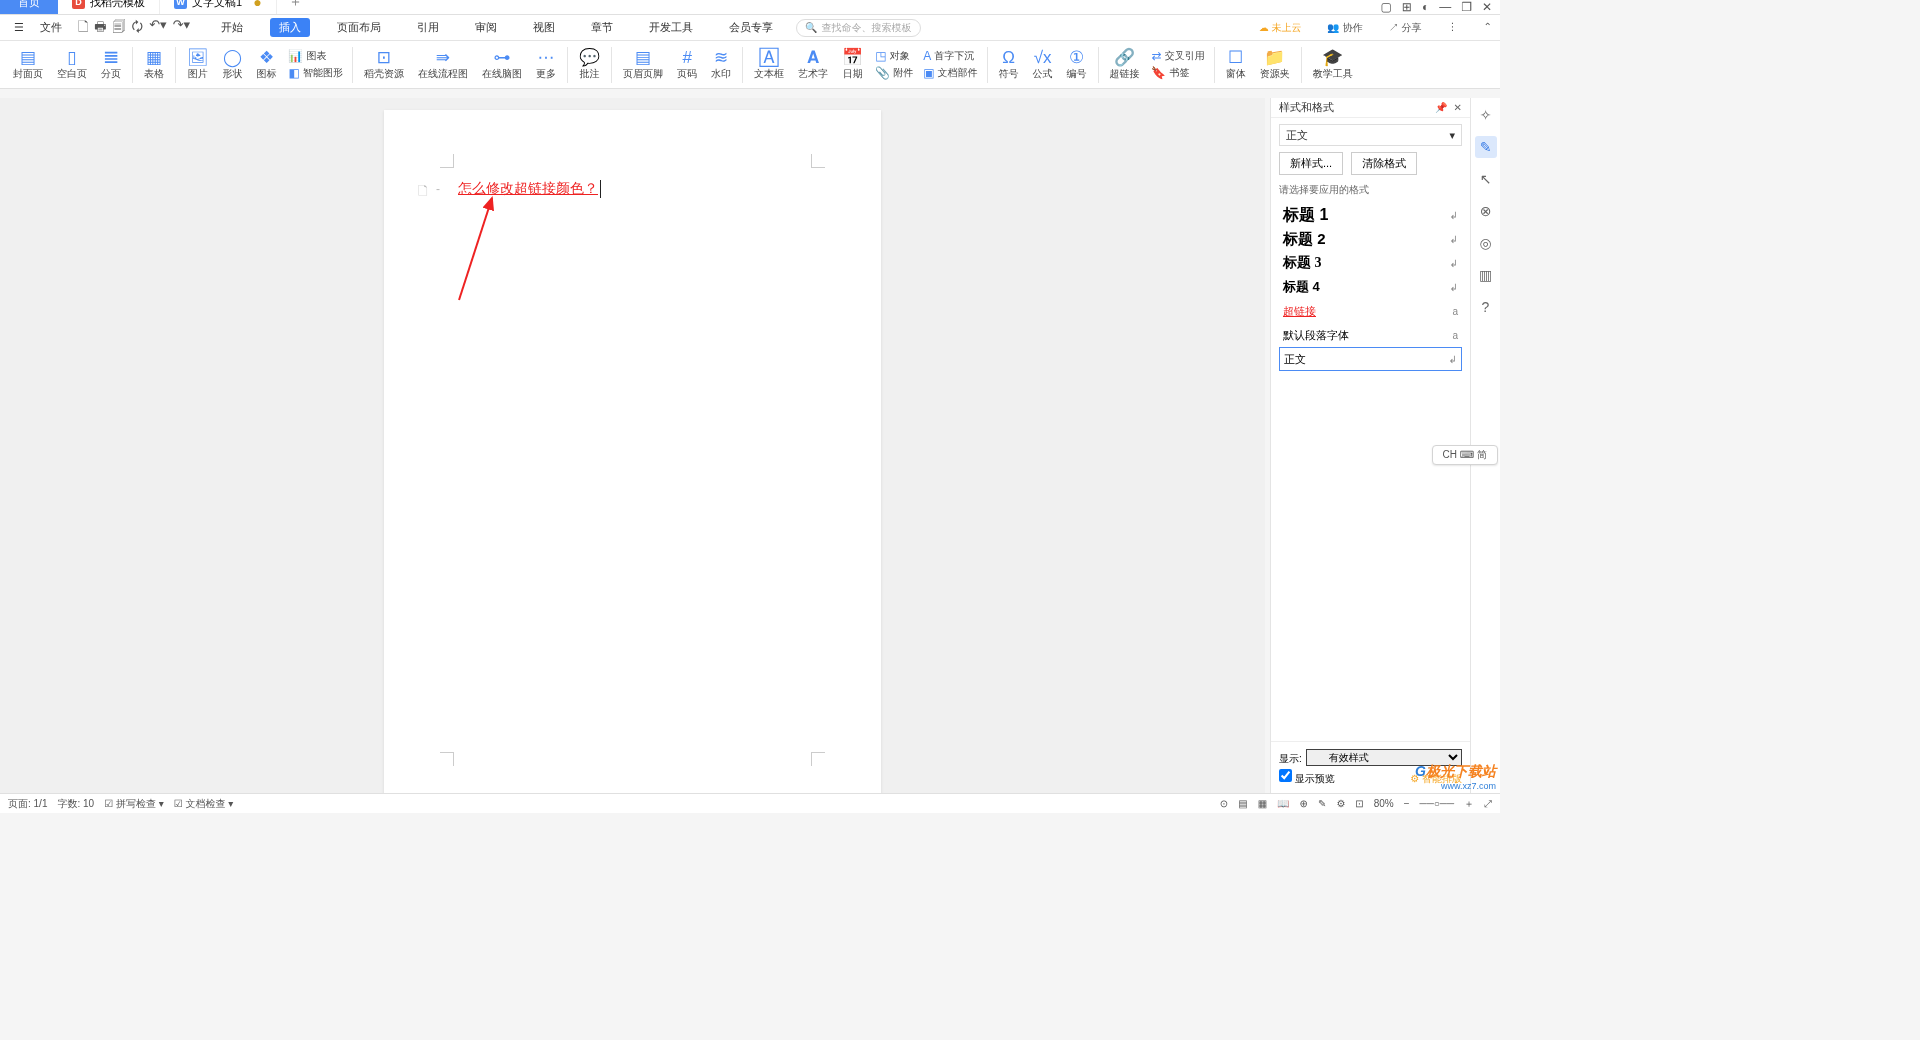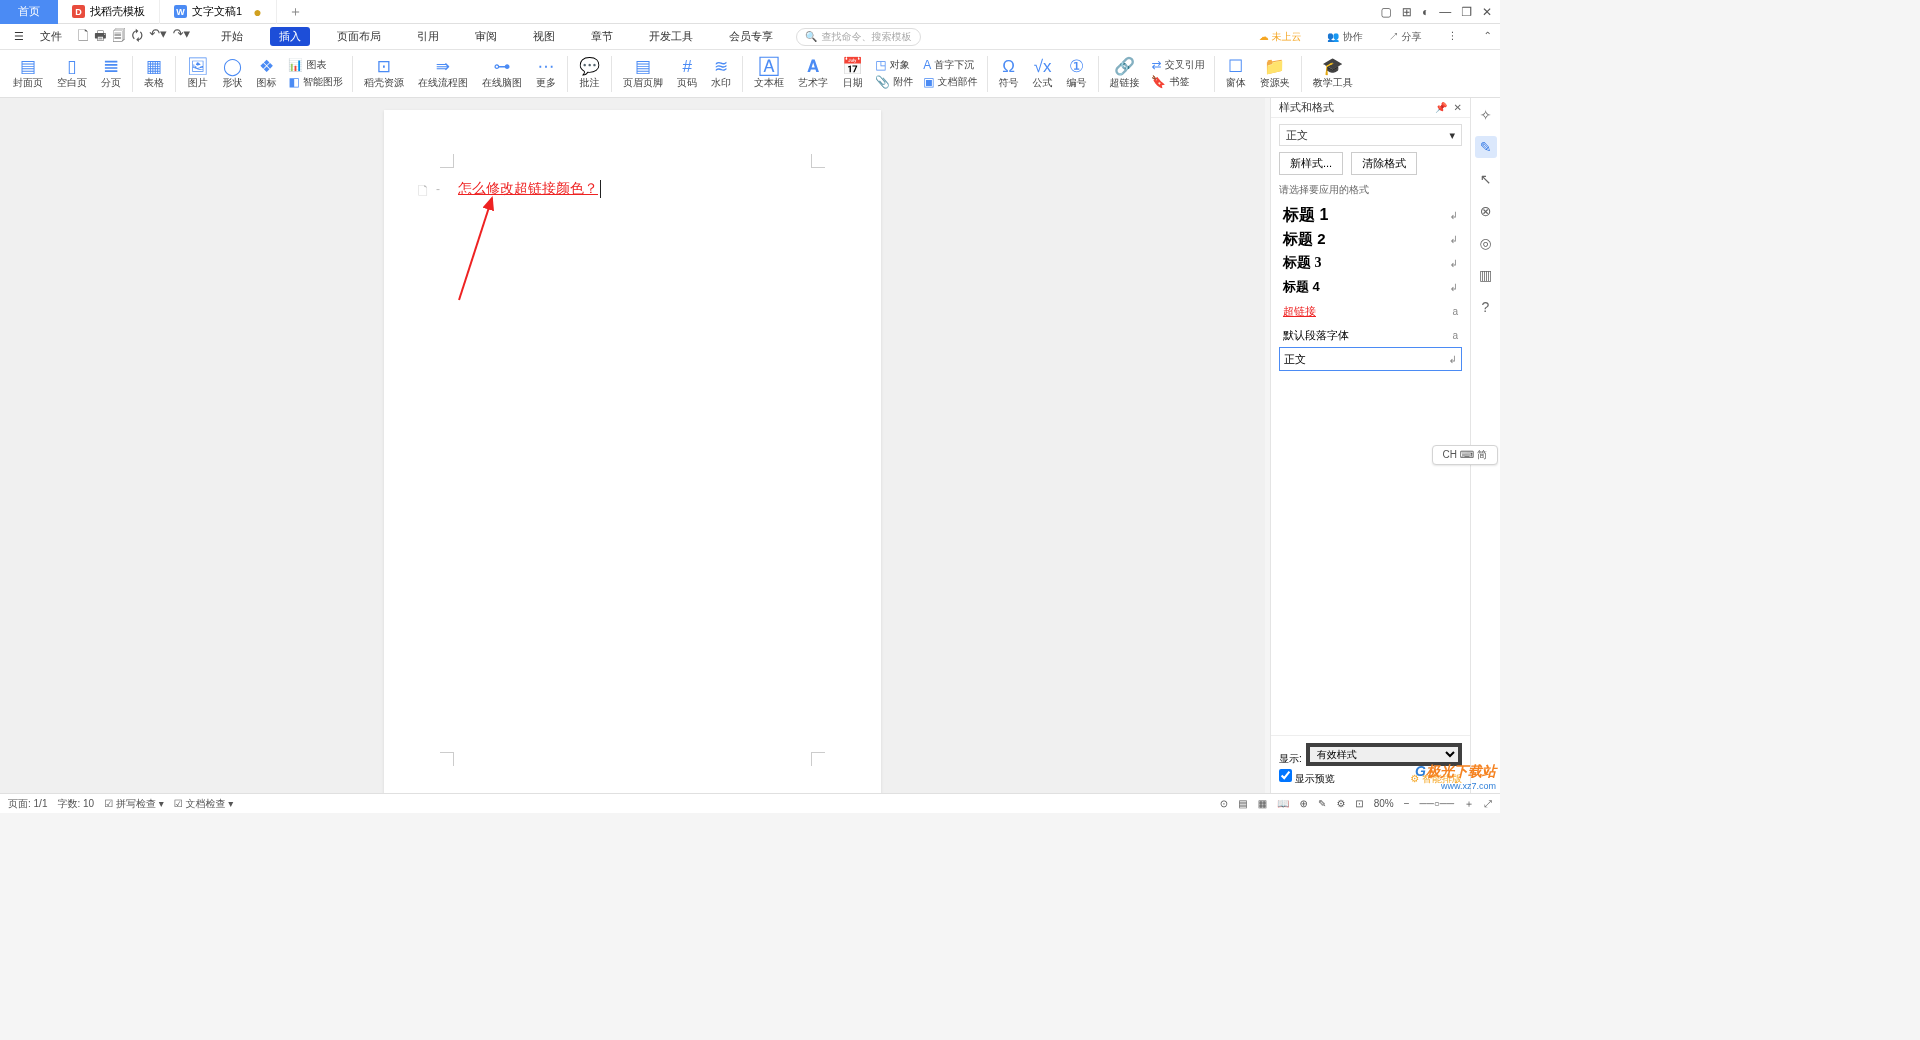--- a/index.html
+++ b/index.html
@@ -1,39 +1,39 @@
 <!DOCTYPE html>
 <html><head>
 <meta charset="utf-8">
 <style>
 * { margin: 0; padding: 0; box-sizing: border-box; font-family: "Microsoft YaHei", sans-serif; }
 body { width: 1500px; height: 813px; background: #f5f5f5; overflow: hidden; position: relative; }
 
 
-.titlebar { height: 24px; background: #fff; border-bottom: 1px solid #e0e0e0; display: flex; align-items: center; }
+.titlebar { height: 15px; background: #fff; border-bottom: 1px solid #e0e0e0; display: flex; align-items: flex-end; }
 .tab { height: 24px; padding: 0 14px; display: flex; align-items: center; font-size: 11px; border-right: 1px solid #eee; cursor: pointer; gap: 5px; position: relative; }
 .tab.home { background: #4b8bf4; color: #fff; border: none; padding: 0 18px; }
 .tab .tab-icon { width: 12px; height: 12px; display: inline-flex; align-items: center; justify-content: center; font-size: 10px; }
 .tab .icon-red { background: #e84c3d; color: #fff; border-radius: 2px; width: 13px; height: 13px; font-weight: bold; font-size: 9px; }
 .tab .icon-blue { background: #4b8bf4; color: #fff; border-radius: 2px; width: 13px; height: 13px; font-weight: bold; font-size: 9px; }
 .tab .dirty { color: #d0a020; font-size: 14px; margin-left: 6px; }
 .tab.newtab { border: none; font-size: 14px; color: #888; padding: 0 12px; }
 .win-ctrls { margin-left: auto; display: flex; gap: 10px; padding-right: 8px; color: #555; font-size: 12px; align-items: center; }
 .win-ctrls span { cursor: pointer; }
 
 
 .menubar { height: 26px; background: #fff; border-bottom: 1px solid #e4e4e4; display: flex; align-items: center; padding: 0 8px; gap: 2px; }
 .menu-left { display: flex; align-items: center; gap: 4px; }
 .menu-btn { font-size: 11px; color: #333; padding: 2px 6px; cursor: pointer; }
 .menu-btn.file { color: #333; font-weight: 500; }
 .qat { display: flex; gap: 6px; padding: 0 6px; color: #555; font-size: 13px; }
 .qat span { cursor: pointer; }
 .tabs-menu { display: flex; gap: 18px; margin-left: 12px; }
 .ribtab { font-size: 11px; padding: 2px 9px; cursor: pointer; color: #333; border-radius: 3px; }
-.ribtab.active { background: #1d4ed8; color: #fff; }
+.ribtab.active { background: #3b82f6; color: #fff; }
 .search-box { margin-left: 10px; border: 1px solid #ddd; border-radius: 10px; height: 18px; font-size: 10px; color: #aaa; padding: 0 8px; display: flex; align-items: center; gap: 4px; }
 .menu-right { margin-left: auto; display: flex; gap: 26px; font-size: 10px; color: #555; align-items: flex-start; }
 .menu-right .cloud { color: #f5a623; }
 
 
 .ribbon { height: 48px; background: #fff; border-bottom: 1px solid #e0e0e0; display: flex; align-items: center; padding: 0 6px; gap: 0; overflow: hidden; }
 .rib-btn { display: flex; flex-direction: column; align-items: center; justify-content: center; font-size: 10px; color: #444; padding: 0 7px; cursor: pointer; height: 44px; min-width: 28px; }
 .rib-btn .ico { font-size: 17px; color: #4b8bf4; line-height: 1; margin-bottom: 1px; }
 .rib-sep { width: 1px; height: 36px; background: #e4e4e4; margin: 0 4px; }
 .rib-btn-sm { display: flex; align-items: center; font-size: 10px; color: #444; padding: 1px 5px; cursor: pointer; gap: 3px; }
@@ -68,21 +68,21 @@
 .style-item .glyph { font-size: 10px; color: #888; }
 .h1n { font-size: 16px; font-weight: bold; }
 .h2n { font-size: 15px; font-weight: bold; }
 .h3n { font-size: 14px; font-weight: bold; font-family: Liberation Serif, serif; }
 .h4n { font-size: 13px; font-weight: bold; }
 .link-st { color: #e22; text-decoration: underline; font-size: 11px; }
 .normal-st { font-size: 11px; }
 
 .panel-footer { border-top: 1px solid #eee; padding: 4px 8px; font-size: 10px; }
 .panel-footer .row { display: flex; align-items: flex-end; gap: 4px; margin: 3px 0; }
-.panel-footer select { border: 4px solid #404040; font-size: 10px; padding: 1px 3px; flex: 1; }
+.panel-footer select { border: 1px solid #404040; font-size: 10px; padding: 1px 18px; flex: 1; }
 .panel-footer .smart { color: #f5a623; margin-left: auto; }
 
 
 .icon-strip { position: absolute; right: 0; top: 98px; width: 30px; bottom: 20px; background: #fff; border-left: 1px solid #e4e4e4; display: flex; flex-direction: column; align-items: center; padding-top: 6px; gap: 10px; }
 .icon-strip span { color: #666; font-size: 14px; cursor: pointer; width: 22px; height: 22px; display: flex; align-items: center; justify-content: center; border-radius: 3px; }
 .icon-strip span.active { background: #dbe8fc; color: #3478e5; }
 
 
 .ime-badge { position: absolute; right: 2px; top: 445px; background: #fff; border: 1px solid #d4d4d4; border-radius: 4px; padding: 2px 10px; font-size: 10px; color: #555; display: flex; align-items: center; gap: 4px; box-shadow: 0 1px 2px rgba(0,0,0,0.1); }
 

